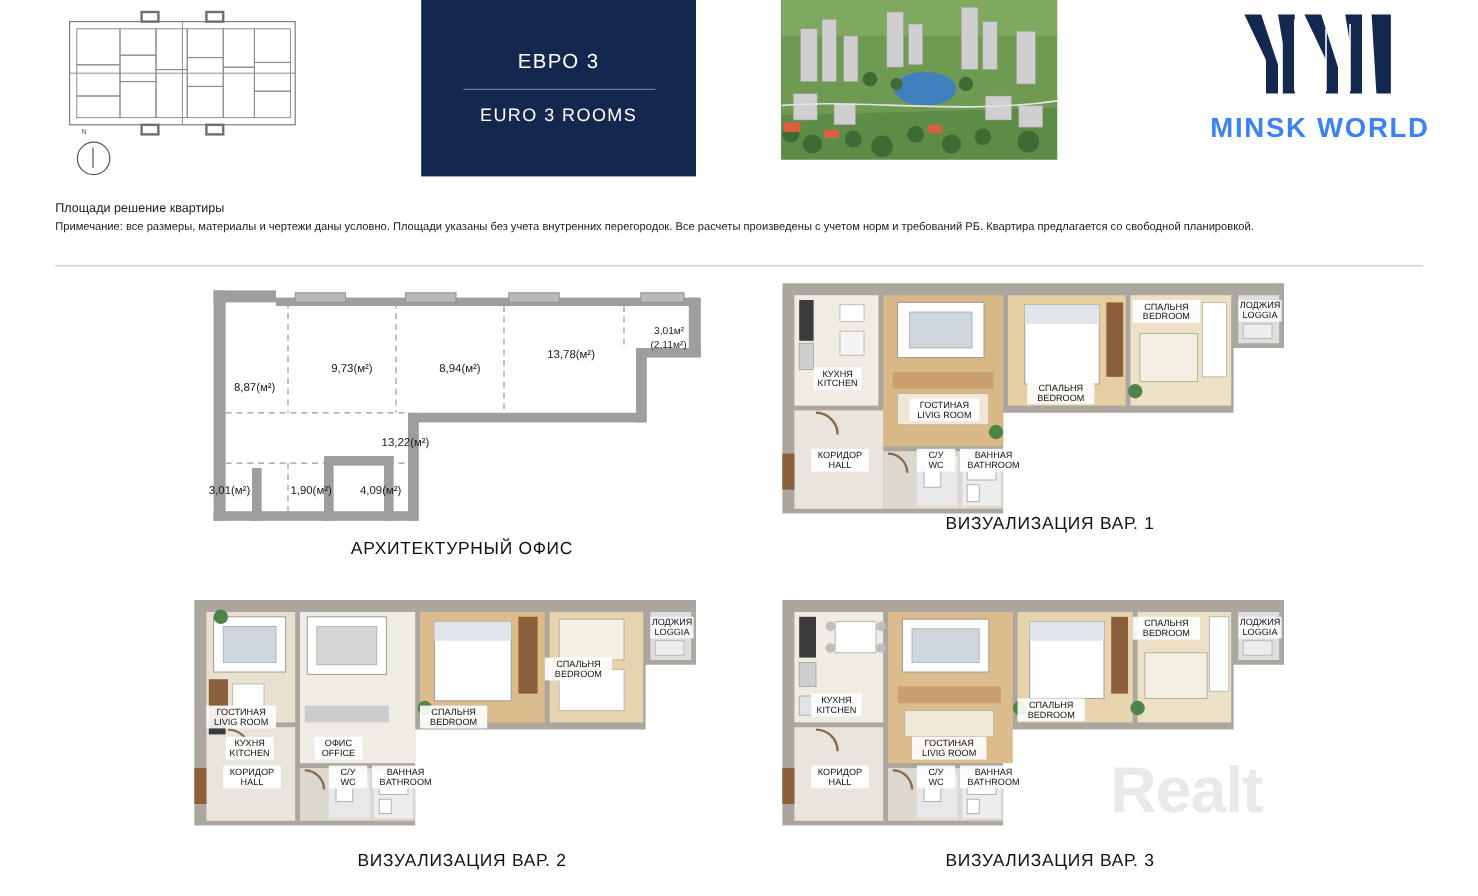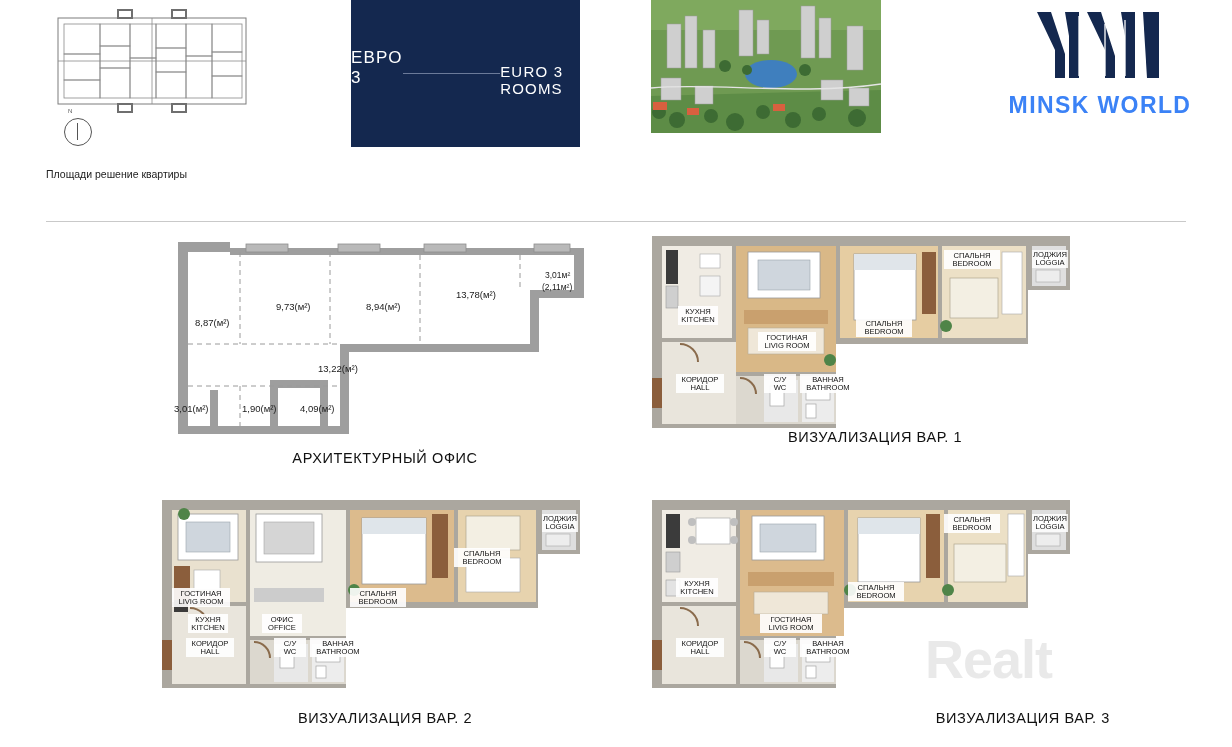--- a/index.html
+++ b/index.html
@@ -53,21 +53,21 @@
   }
 
   
   .title-block {
     position: absolute;
     left: 351px; top: 0;
     width: 229px; height: 147px;
     background: #14284f;
     color: #ffffff;
     display: flex;
-    flex-direction: row;
+    flex-direction: column;
     align-items: center;
     justify-content: center;
   }
   .title-ru {
     font-size: 17px;
     letter-spacing: 1.2px;
     padding-bottom: 12px;
   }
   .title-sep {
     width: 160px;
@@ -144,21 +144,21 @@
   #arch-plan { left: 150px; top: 230px; width: 470px; height: 215px; }
   #arch-caption { left: 150px; top: 450px; width: 470px; }
 
   #vis1 { left: 640px; top: 228px; width: 470px; height: 215px; }
   #vis1-caption { left: 640px; top: 429px; width: 470px; }
 
   #vis2 { left: 150px; top: 492px; width: 470px; height: 205px; }
   #vis2-caption { left: 150px; top: 710px; width: 470px; }
 
   #vis3 { left: 640px; top: 492px; width: 470px; height: 205px; }
-  #vis3-caption { left: 640px; top: 710px; width: 470px; text-align: right; }
+  #vis3-caption { left: 640px; top: 710px; width: 470px; }
 
   
   .watermark {
     position: absolute;
     left: 925px; top: 628px;
     font-size: 54px;
     font-weight: bold;
     color: rgba(120,120,120,0.16);
     letter-spacing: -1px;
   }
@@ -268,20 +268,21 @@
         <line x1="80" y1="18" x2="80" y2="70"></line>
         <line x1="100" y1="14" x2="100" y2="70"></line>
       </g>
     </svg>
     <div class="logo-text">MINSK WORLD</div>
   </div>
 </div>
 
 <div class="notes">
   <div class="notes-title">Площади решение квартиры</div>
+  <div class="notes-body">Примечание: все размеры, материалы и чертежи даны условно. Площади указаны без учета внутренних перегородок. Все расчеты произведены с учетом норм и требований РБ. Квартира предлагается со свободной планировкой.</div>
 </div>
 <div class="rule"></div>
 
 <div class="panel" id="arch-plan">
   <svg width="470" height="215" viewBox="0 0 470 215">
 
     <g fill="#9e9e9e">
 
       <rect x="28" y="12" width="10" height="192"></rect>
 

